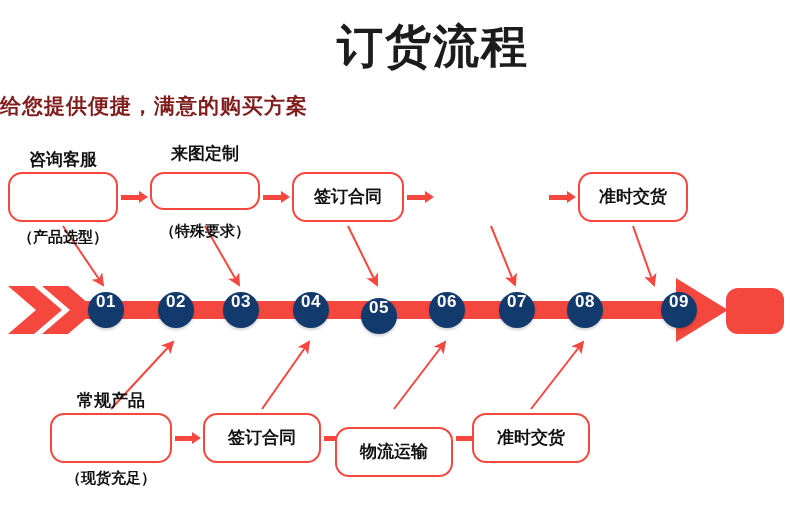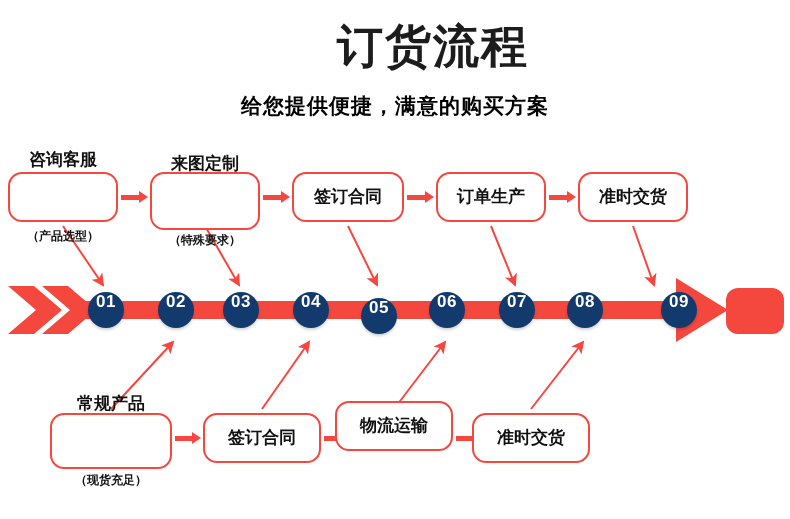--- a/index.html
+++ b/index.html
@@ -17,24 +17,24 @@
     position:absolute;left:0;top:18px;width:790px;
     text-align:center;
     font-size:46px;line-height:56px;
     font-weight:700;
     color:#1c1c1c;
     letter-spacing:2px;
     margin-left:38px;
   }
   .subtitle{
     position:absolute;left:0;top:92px;width:790px;
-    text-align:center;
+    text-align:left;
     font-size:21px;line-height:28px;
     font-weight:600;
-    color:#000000;
+    color:#7f1d1d;
     letter-spacing:1px;
   }
 
   
   .stepbox{
     position:absolute;
     box-sizing:border-box;
     border:2.5px solid #f5473f;
     border-radius:14px;
     background:#ffffff;
@@ -47,21 +47,21 @@
     z-index:6;
     gap:44px;
   }
   .stepbox .main{
     font-size:17px;
     line-height:20px;
     font-weight:600;
     white-space:nowrap;
   }
   .stepbox .sub{
-    font-size:12px;
+    font-size:15px;
     line-height:15px;
     font-weight:600;
     white-space:nowrap;
     margin-top:15px;
   }
   .stepbox.single .main{line-height:22px;}
 
   
   .hArrow{
     position:absolute;
@@ -123,67 +123,64 @@
 
   <div class="stepbox" style="left:8px;top:172px;width:110px;height:50px;">
     <span class="main">咨询客服</span>
     <span class="sub">（产品选型）</span>
   </div>
   <div class="hArrow" style="left:121px;top:191px;width:27px;">
     <div class="shaft"></div>
     <div class="head"></div>
   </div>
 
-  <div class="stepbox" style="left:150px;top:172px;width:110px;height:58px;">
+  <div class="stepbox" style="left:150px;top:172px;width:110px;height:38px;">
     <span class="main">来图定制</span>
     <span class="sub">（特殊要求）</span>
   </div>
   <div class="hArrow" style="left:263px;top:191px;width:27px;">
     <div class="shaft"></div>
     <div class="head"></div>
   </div>
 
   <div class="stepbox single" style="left:292px;top:172px;width:112px;height:50px;">
     <span class="main">签订合同</span>
   </div>
   <div class="hArrow" style="left:407px;top:191px;width:27px;">
     <div class="shaft"></div>
     <div class="head"></div>
   </div>
 
-  <div class="stepbox single" style="left:436px;top:172px;width:110px;height:50px;">
-    <span class="main">订单生产</span>
-  </div>
   <div class="hArrow" style="left:549px;top:191px;width:27px;">
     <div class="shaft"></div>
     <div class="head"></div>
   </div>
 
   <div class="stepbox single" style="left:578px;top:172px;width:110px;height:50px;">
     <span class="main">准时交货</span>
   </div>
 
-  <div class="stepbox" style="left:50px;top:413px;width:122px;height:56px;">
+  <div class="stepbox" style="left:50px;top:413px;width:122px;height:50px;">
     <span class="main">常规产品</span>
     <span class="sub">（现货充足）</span>
   </div>
   <div class="hArrow" style="left:175px;top:432px;width:26px;">
     <div class="shaft"></div>
     <div class="head"></div>
   </div>
 
   <div class="stepbox single" style="left:203px;top:413px;width:118px;height:50px;">
     <span class="main">签订合同</span>
   </div>
   <div class="hArrow" style="left:324px;top:432px;width:26px;">
     <div class="shaft"></div>
     <div class="head"></div>
   </div>
 
-  <div class="stepbox single" style="left:335px;top:401px;width:118px;height:50px;">
+  <div class="stepbox single" style="left:335px;top:427px;width:118px;height:50px;">
     <span class="main">物流运输</span>
   </div>
   <div class="hArrow" style="left:456px;top:432px;width:26px;">
     <div class="shaft"></div>
     <div class="head"></div>
   </div>
 
   <div class="stepbox single" style="left:472px;top:413px;width:118px;height:50px;">
     <span class="main">准时交货</span>
   </div>

